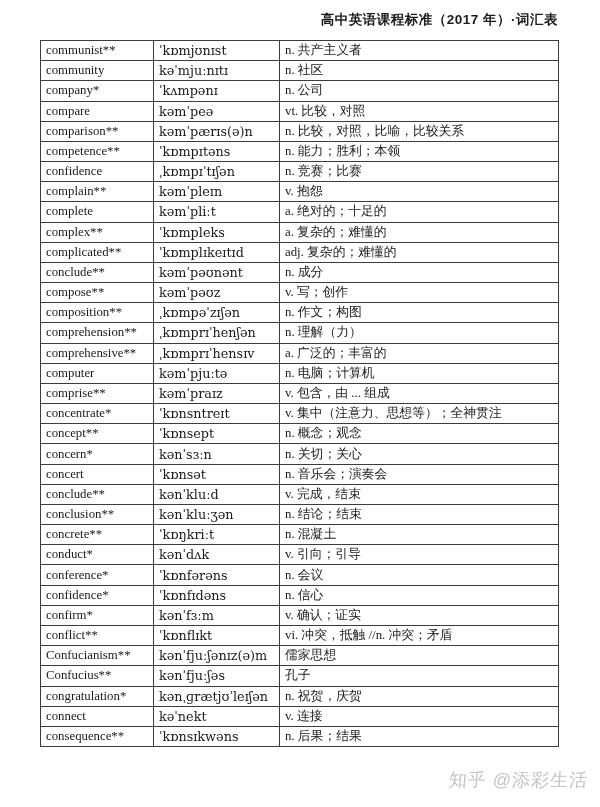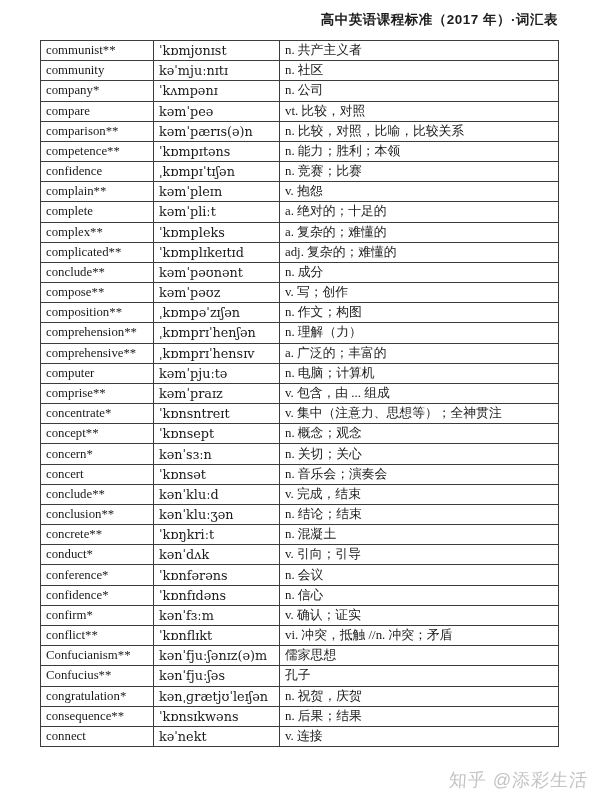--- a/index.html
+++ b/index.html
@@ -286,28 +286,28 @@
     </tr>
 
 
     <tr>
       <td class="word-cell">congratulation*</td>
       <td class="ipa-cell">kənˌɡrætjʊˈleɪʃən</td>
       <td class="mean-cell">n. 祝贺，庆贺</td>
     </tr>
 
     <tr>
+      <td class="word-cell">connect</td>
+      <td class="ipa-cell">kəˈnekt</td>
+      <td class="mean-cell">v. 连接</td>
+    </tr>
+
+    <tr>
       <td class="word-cell">consequence**</td>
       <td class="ipa-cell">ˈkɒnsɪkwəns</td>
       <td class="mean-cell">n. 后果；结果</td>
     </tr>
-
-    <tr>
-      <td class="word-cell">connect</td>
-      <td class="ipa-cell">kəˈnekt</td>
-      <td class="mean-cell">v. 连接</td>
-    </tr>
   </tbody>
   </table>
 
   <div class="watermark">知乎 @添彩生活</div>
 
 </div>
 
 </body></html>

